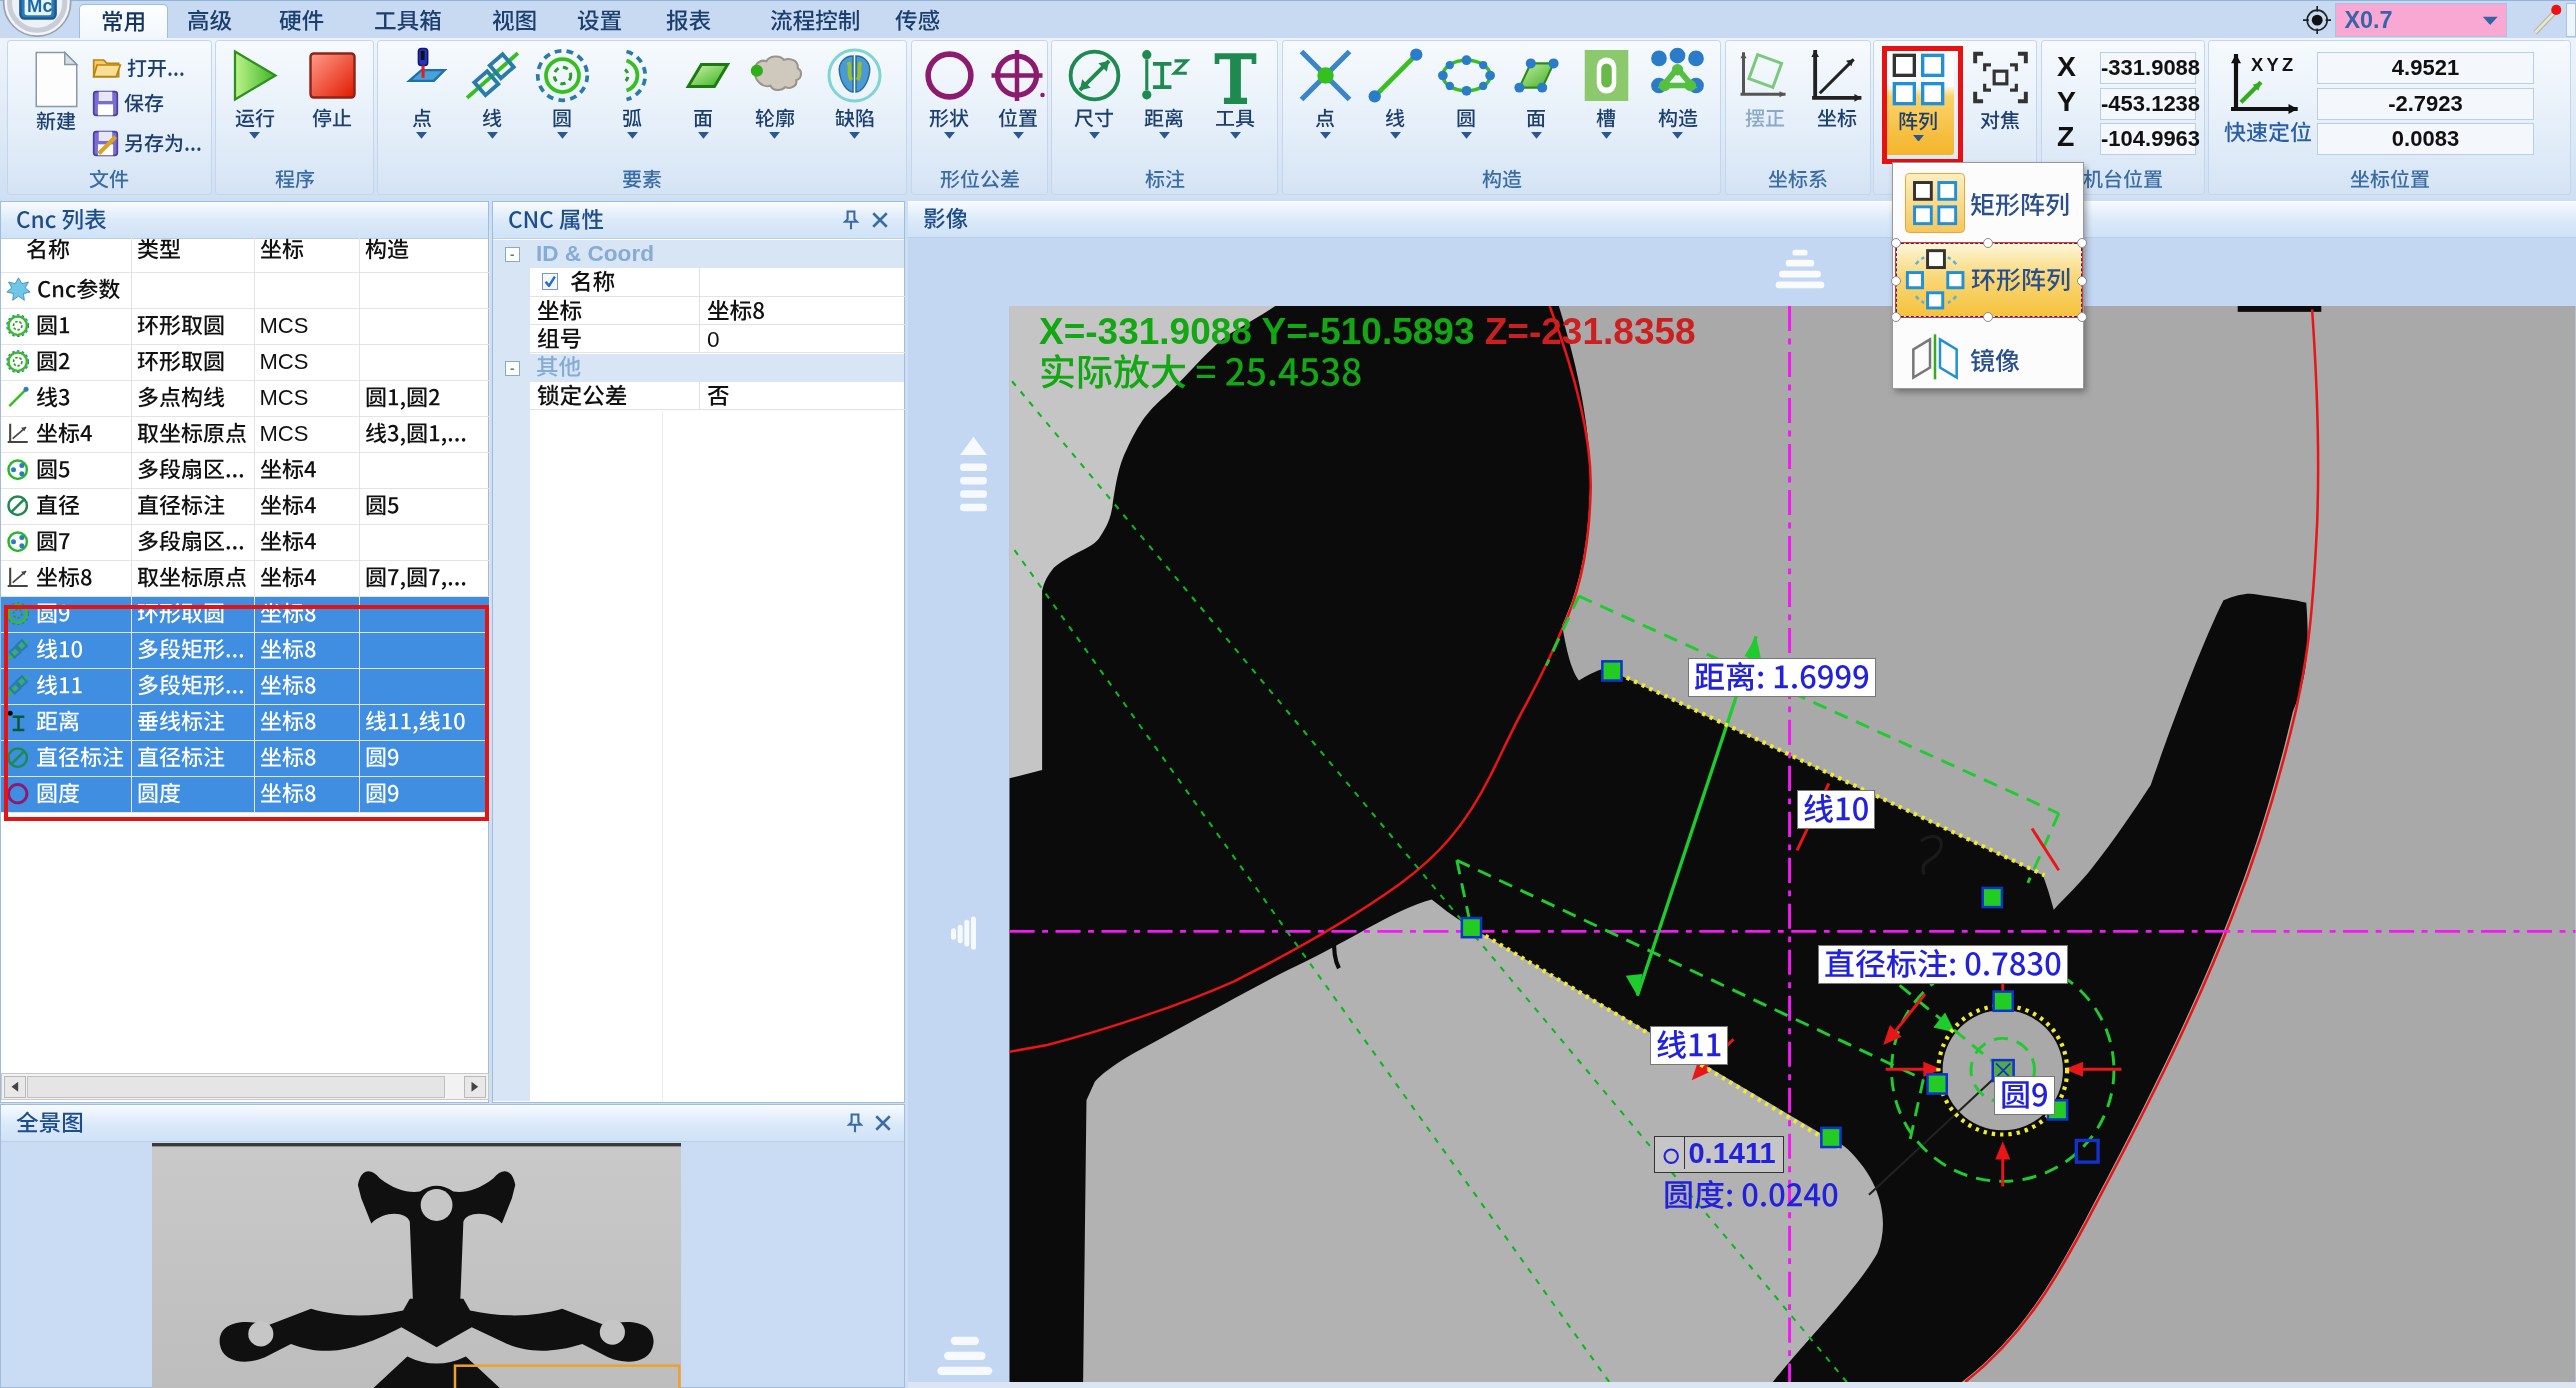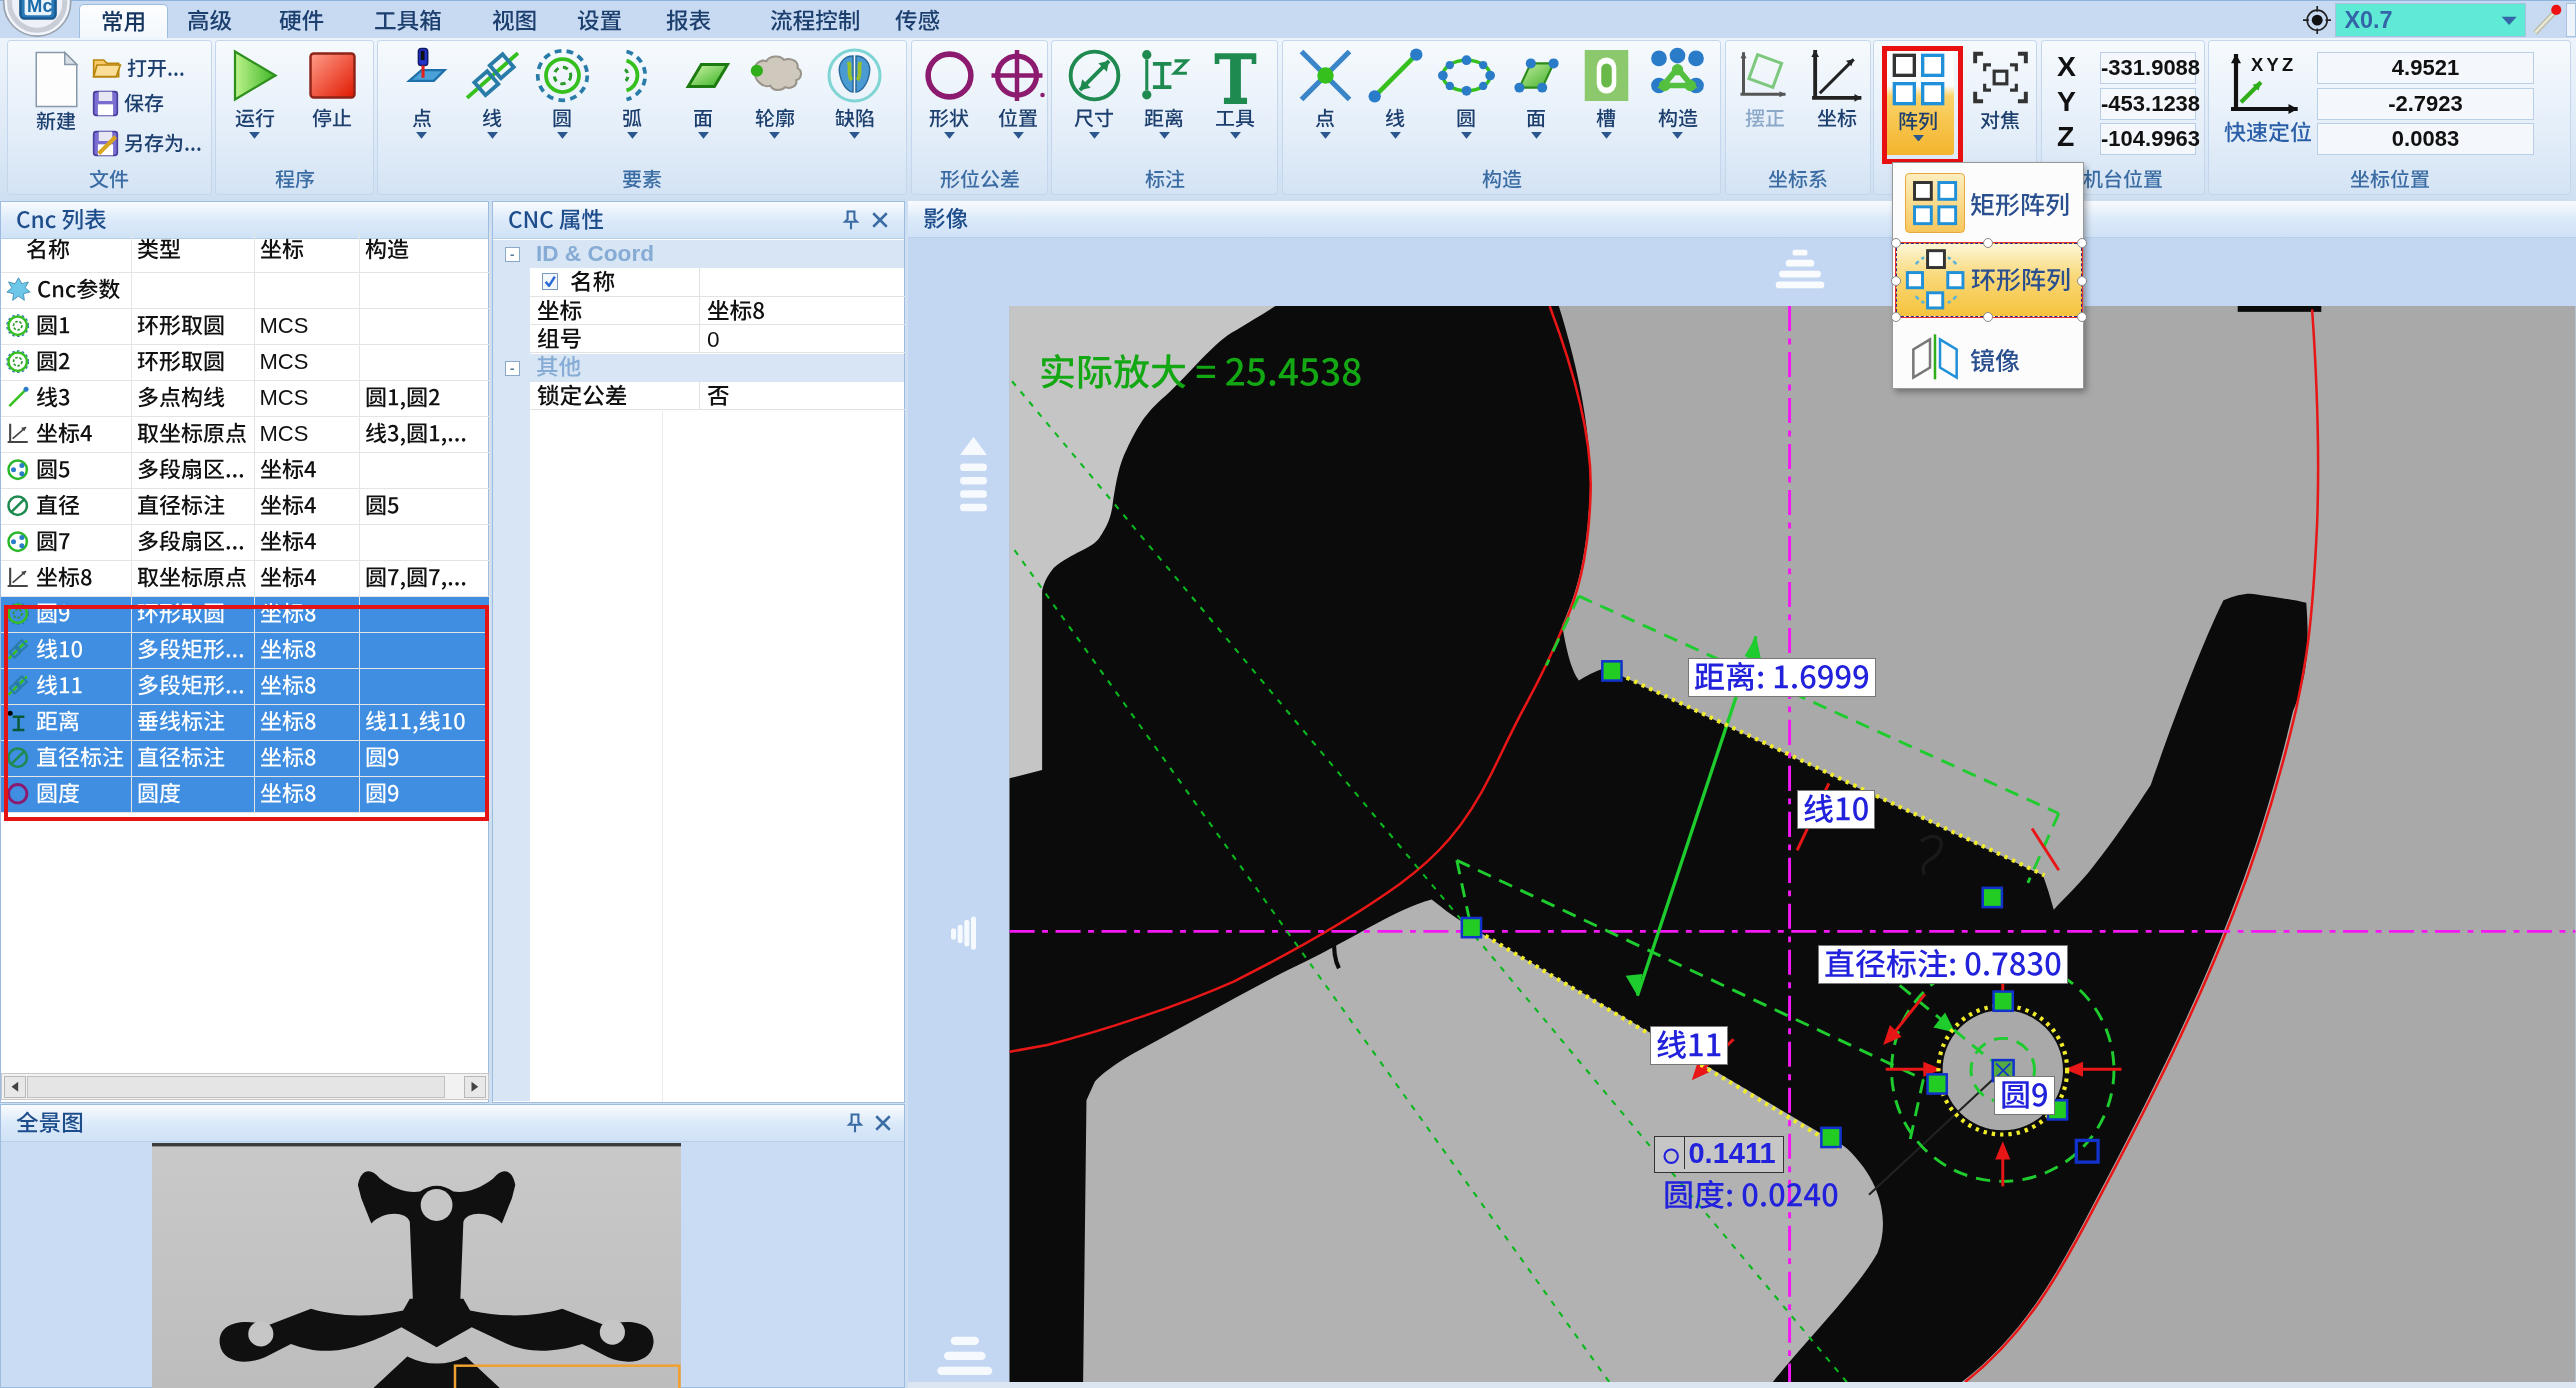--- a/index.html
+++ b/index.html
@@ -210,21 +210,21 @@
         </svg></div>
  <div class="tab" style="left:884px;width:67px"><svg style="width:2.000em;height:1em;vertical-align:-0.12em;fill:currentColor;overflow:visible" viewBox="0 -880 2000 1000">
           <use href="#u4F20" x="0"></use>
           <use href="#u611F" x="1000"></use>
         </svg></div>
  <svg class="abs" style="left:2303px;top:5px" width="28.4" height="28.4" viewBox="0 0 34 34">
         <circle cx="17" cy="17" r="12" fill="none" stroke="#222" stroke-width="2"></circle>
         <circle cx="17" cy="17" r="6.5" fill="#111"></circle>
         <path d="M17 0v7M17 27v7M0 17h7M27 17h7" stroke="#222" stroke-width="2"></path>
       </svg>
- <div class="abs" style="left:2335px;top:1.7px;width:191px;height:34px;background:#5eead4;border:0.8px solid #a8c2e0;font-size:23.4px;font-weight:bold;color:#3465a8;line-height:33px;padding-left:8.4px">X0.7<svg class="abs" style="right:6.7px;top:11.7px" width="18.4" height="11.7" viewBox="0 0 22 14">
+ <div class="abs" style="left:2335px;top:1.7px;width:172px;height:34px;background:#f9a8d4;border:0.8px solid #a8c2e0;font-size:23.4px;font-weight:bold;color:#3465a8;line-height:33px;padding-left:8.4px">X0.7<svg class="abs" style="right:6.7px;top:11.7px" width="18.4" height="11.7" viewBox="0 0 22 14">
           <path d="M2 2l9 10 9-10z" fill="#3465a8"></path>
         </svg></div>
  <svg class="abs" style="left:2531px;top:3.3px" width="32" height="32" viewBox="0 0 38 38">
         <line x1="5" y1="34" x2="28" y2="10" stroke="#b9b9a0" stroke-width="6"></line>
         <line x1="5" y1="34" x2="28" y2="10" stroke="#e8e8d8" stroke-width="3"></line>
         <circle cx="30" cy="7" r="6" fill="#ee1111"></circle>
       </svg>
  <div class="abs" style="left:2566px;top:1.7px;width:10px;height:34px;background:#eef4fc;border:0.8px solid #a8c2e0"></div>
 </div>
 <div id="groups">
@@ -1287,20 +1287,21 @@
 <rect x="541" y="732" width="23" height="23"></rect>
 <rect x="971" y="983" width="23" height="23"></rect>
 <rect x="1177" y="820" width="23" height="23"></rect>
 <rect x="1098" y="919" width="23" height="23"></rect>
 <rect x="1242" y="950" width="23" height="23"></rect>
 </g>
 <rect x="1176" y="902" width="25" height="25" fill="#55aa44" stroke="#1133cc" stroke-width="3"></rect>
 <path d="M1180,906 l17,17 M1197,906 l-17,17" stroke="#1133cc" stroke-width="2"></path>
 <rect x="1276" y="998" width="26" height="26" fill="none" stroke="#1133cc" stroke-width="4"></rect>
 </svg>
+<div class="abs" style="left:131px;top:110px;font-size:37px;font-weight:bold;color:#13a813;white-space:nowrap">X=-331.9088 Y=-510.5893 <span style="color:#cc2020">Z=-231.8358</span></div>
 <div class="abs" style="left:131px;top:152px;font-size:37px;font-weight:bold;color:#13a813"><svg style="width:8.738em;height:1em;vertical-align:-0.12em;fill:currentColor;overflow:visible" viewBox="0 -880 8738 1000">
         <use href="#u5B9E" x="0"></use>
         <use href="#u9645" x="1000"></use>
         <use href="#u653E" x="2000"></use>
         <use href="#u5927" x="3000"></use>
         <use href="#u3D" x="4225"></use>
         <use href="#u32" x="5020"></use>
         <use href="#u35" x="5590"></use>
         <use href="#u2E" x="6160"></use>
         <use href="#u34" x="6458"></use>

